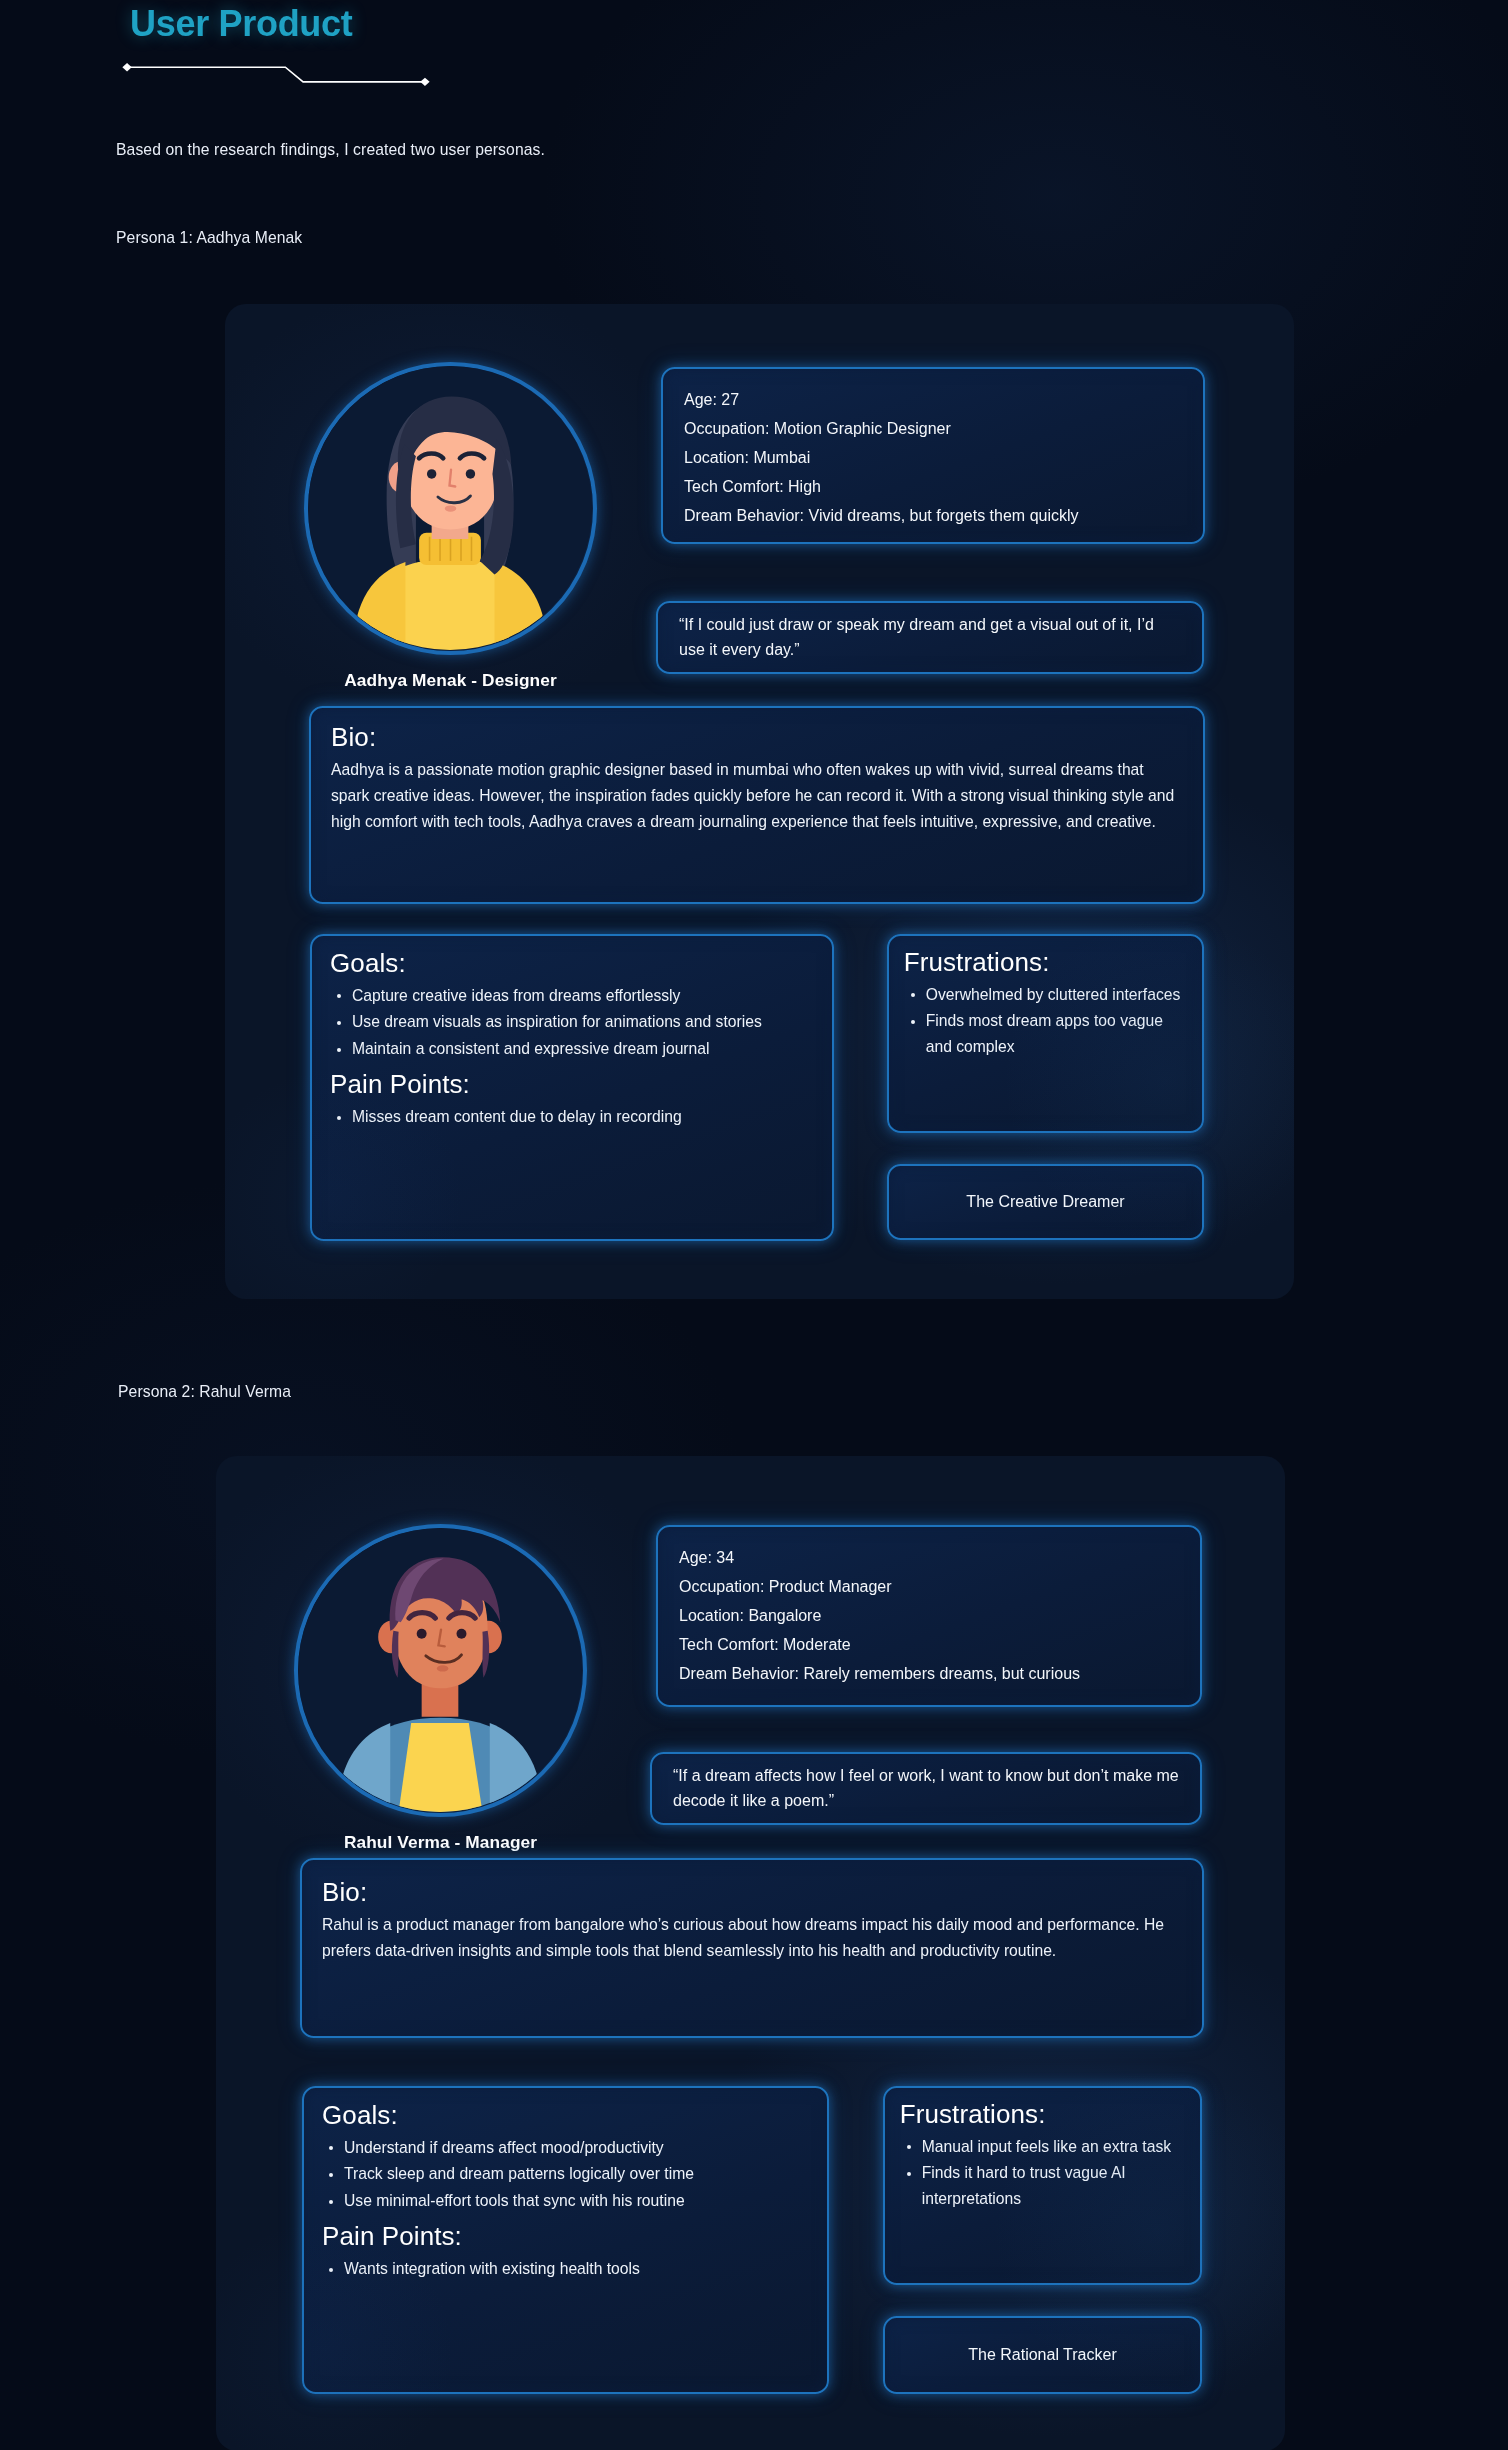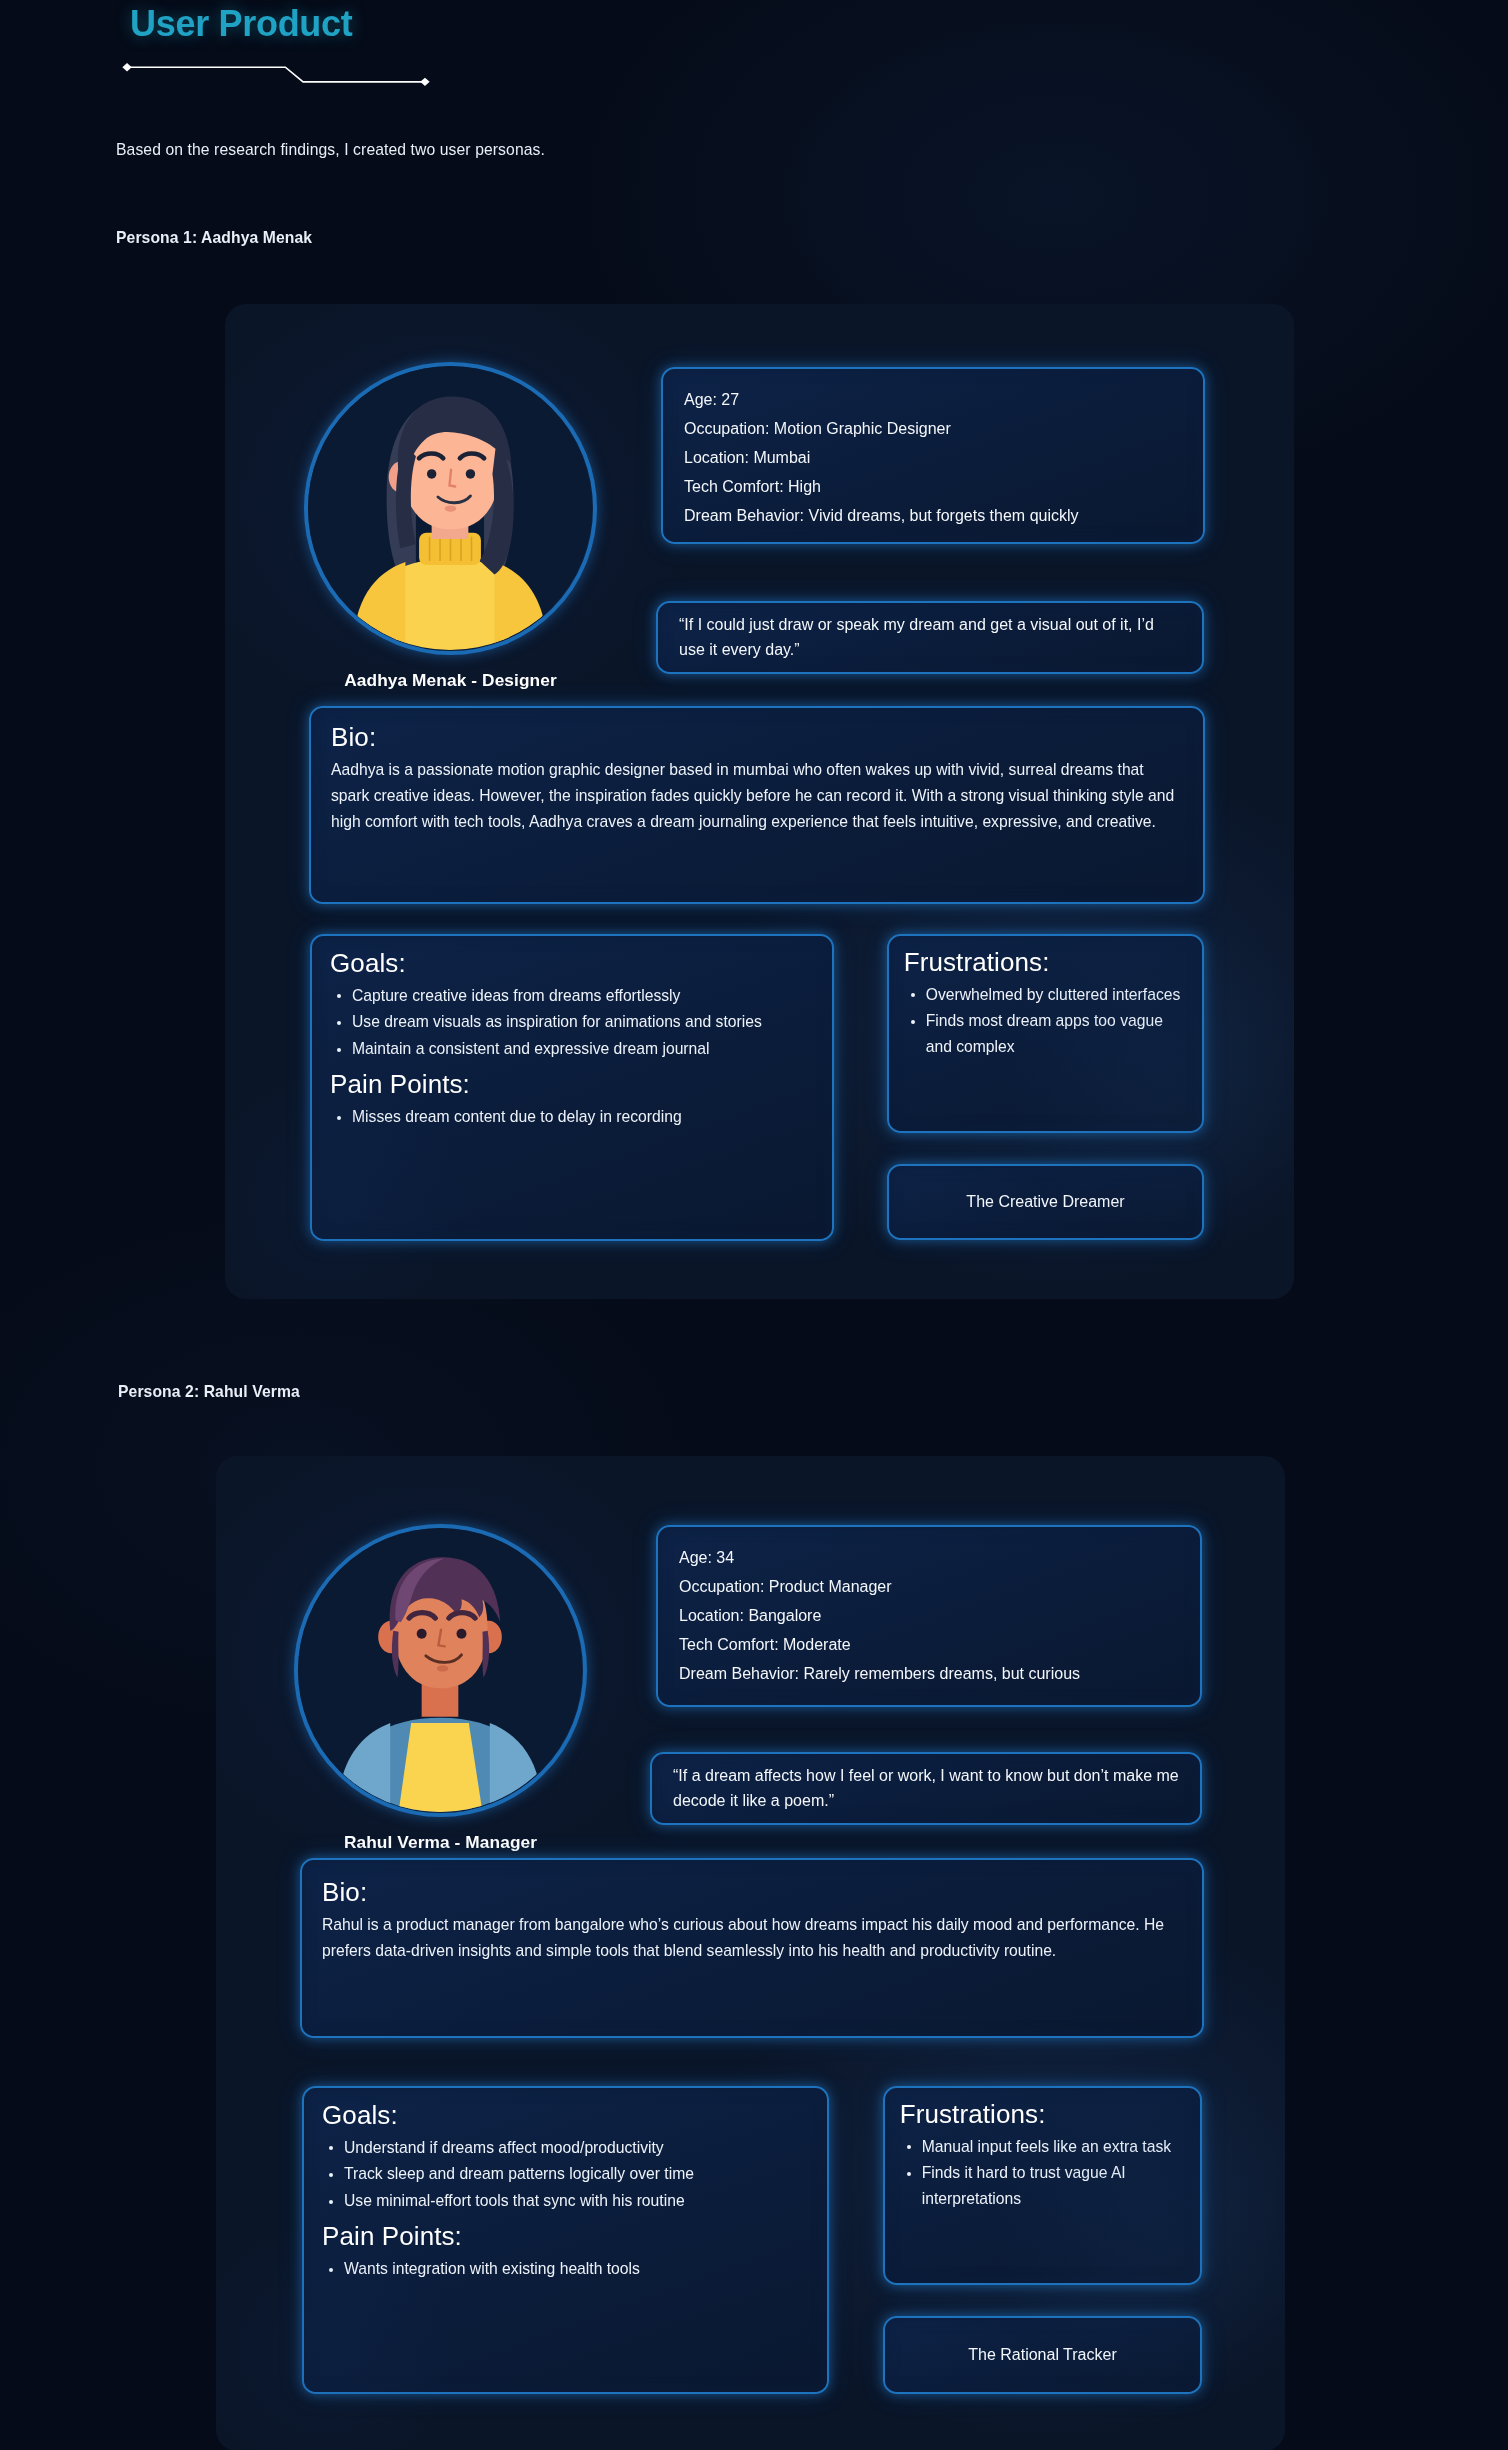--- a/index.html
+++ b/index.html
@@ -48,22 +48,22 @@
   
   .intro-line {
     position: absolute;
     left: 116px;
     font-size: 15.7px;
     color: #e9eef7;
     letter-spacing: 0.1px;
     white-space: nowrap;
   }
   .intro-1 { top: 141px; }
-  .persona-label-1 { top: 229px; font-weight: bold; }
-  .persona-label-2 { top: 1383px; left: 118px; font-weight: bold; }
+  .persona-label-1 { top: 229px; }
+  .persona-label-2 { top: 1383px; left: 118px; }
 
   
   .persona-panel {
     position: absolute;
     border-radius: 21px;
     background:
       radial-gradient(ellipse 471px 367px at 78% 72%, rgba(24,48,86,0.55), transparent 72%),
       radial-gradient(ellipse 367px 314px at 20% 20%, rgba(16,32,62,0.55), transparent 70%),
       #0a1528;
     overflow: hidden;

